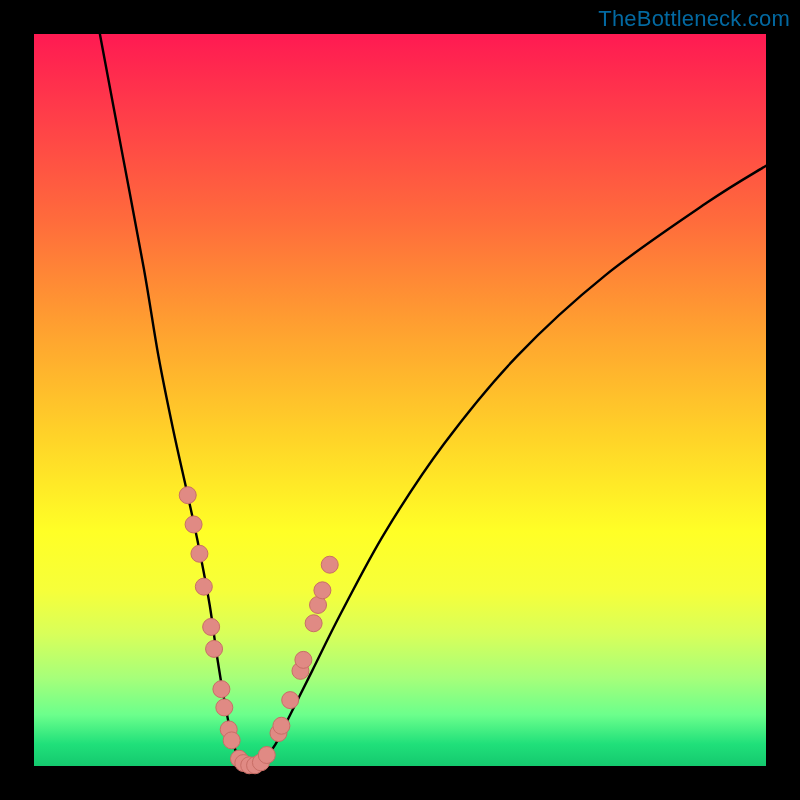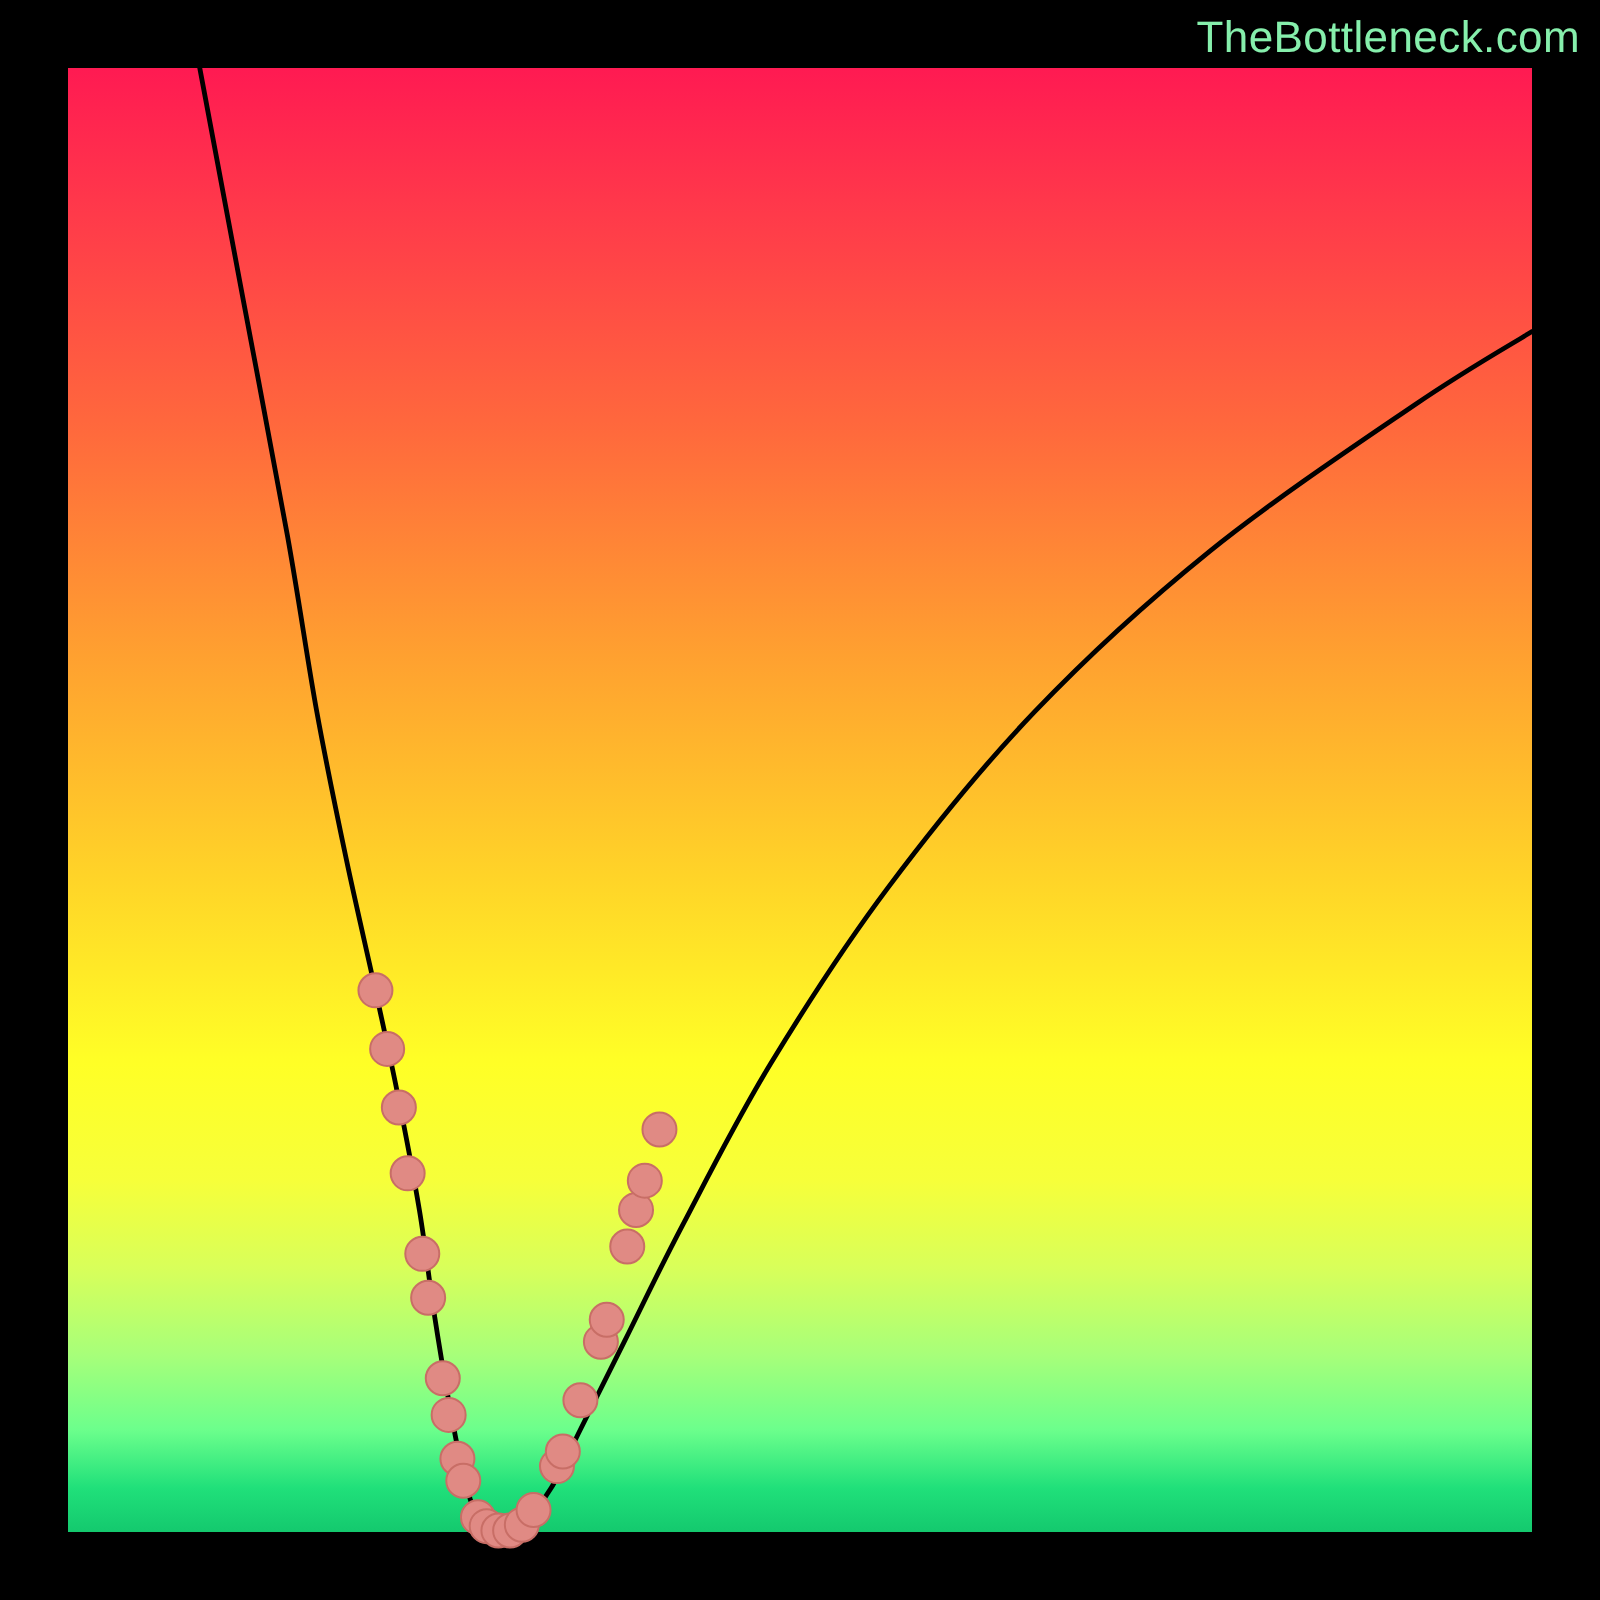--- a/index.html
+++ b/index.html
@@ -36,21 +36,21 @@
       #d8ff5a 82%,
       #a6ff7a 88%,
       #6cff8c 93%,
       #20e07a 97%,
       #14c96e 100%);
   }
   .watermark {
     position: absolute;
     top: 6px;
     right: 10px;
-    color: #86efac;
+    color: #0369a1;
     font-size: 22px;
     font-weight: 500;
     letter-spacing: 0.2px;
     user-select: none;
   }
   svg.curve {
     position: absolute;
     left: 0;
     top: 0;
     width: 732px;

